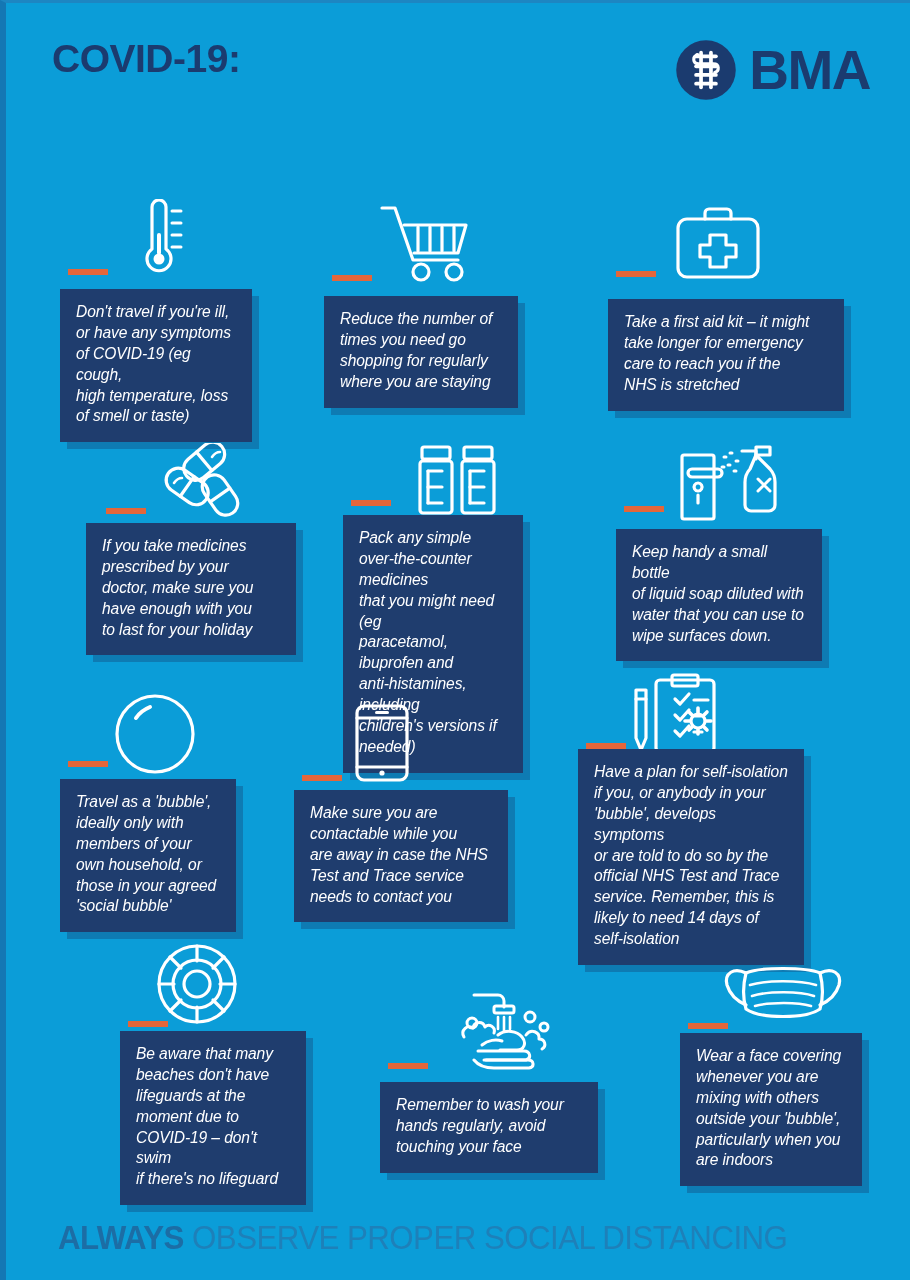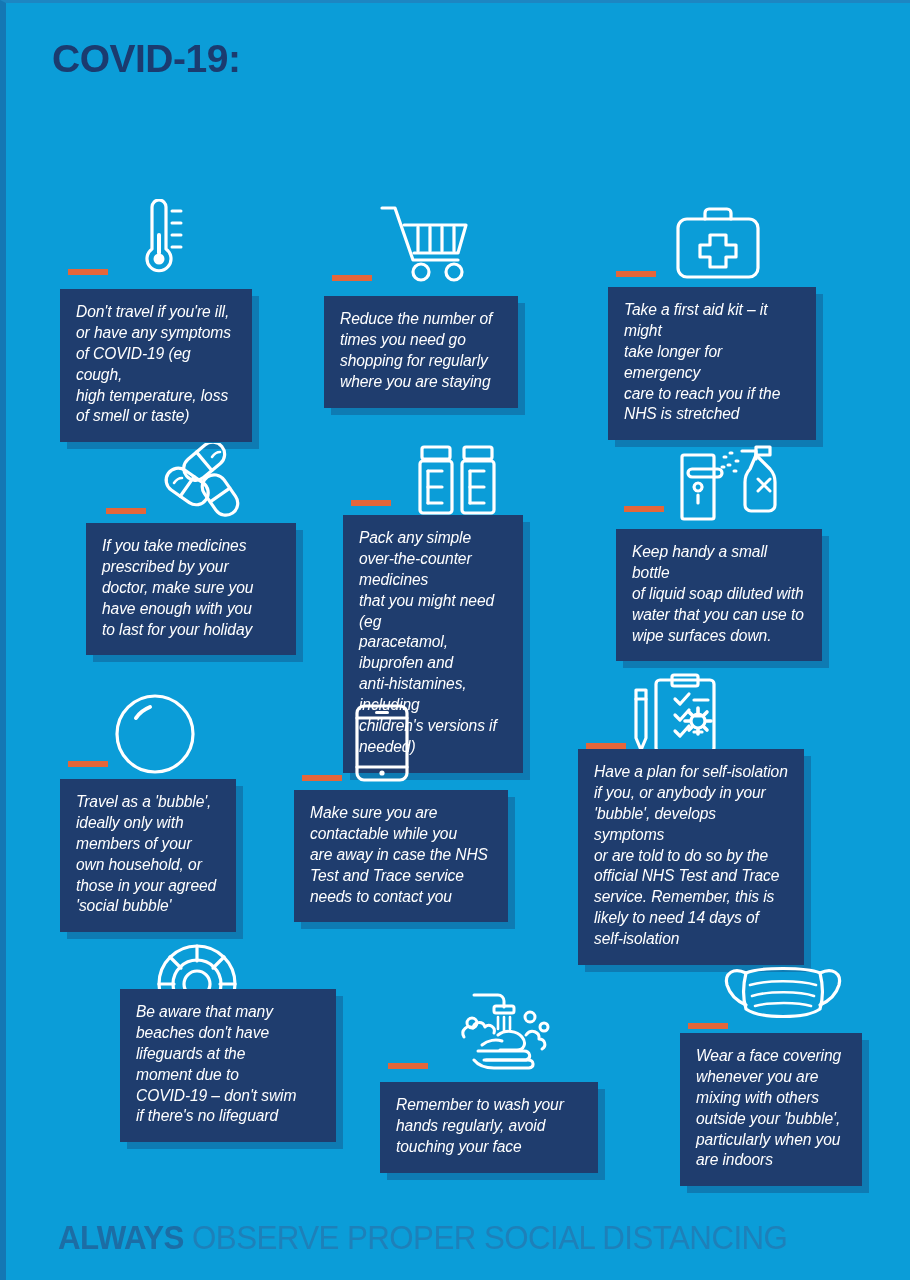--- a/index.html
+++ b/index.html
@@ -105,20 +105,38 @@
 </style>
 </head>
 <body>
 
 <div id="poster">
 
   <div class="header">
     <div class="title">COVID-19:</div>
   </div>
 
+  <div class="logo">
+    <svg class="logo-mark" viewBox="0 0 100 100">
+      <circle cx="50" cy="50" r="48" fill="#1b3b6f"></circle>
+      <g fill="none" stroke="#ffffff" stroke-width="6" stroke-linecap="round" stroke-linejoin="round">
+        <path d="M34 28 h32"></path>
+        <path d="M34 44 h32"></path>
+        <path d="M34 58 h32"></path>
+        <path d="M34 72 h32"></path>
+        <path d="M42 22 v56"></path>
+        <path d="M58 22 v56"></path>
+      </g>
+      <g fill="none" stroke="#ffffff" stroke-width="5" stroke-linecap="round">
+        <path d="M36 26 c-8 2 -8 14 2 14 h24 c10 0 10 12 2 14"></path>
+      </g>
+      <circle cx="36" cy="26" r="3.5" fill="#ffffff"></circle>
+    </svg>
+    <div class="logo-text">BMA</div>
+  </div>
 
   <div class="tile">
     <svg class="tile-icon" style="left:118px;top:196px;width:64px;height:80px" viewBox="0 0 64 80" fill="none" stroke="#ffffff" stroke-width="3.2" stroke-linecap="round" stroke-linejoin="round">
       <path d="M28 8a7 7 0 0 1 14 0v42a12 12 0 1 1-14 0z"></path>
       <circle cx="35" cy="60" r="5.5" fill="#ffffff" stroke="none"></circle>
       <path d="M35 36v18" stroke-width="4"></path>
       <path d="M48 12h9M48 24h9M48 36h9M48 48h9" stroke-width="3"></path>
     </svg>
     <div class="dash" style="left:62px;top:266px"></div>
     <div class="card" style="left:54px;top:286px;width:192px">
@@ -147,21 +165,21 @@
     </div>
   </div>
 
   <div class="tile">
     <svg class="tile-icon" style="left:666px;top:202px;width:92px;height:76px" viewBox="0 0 92 76" fill="none" stroke="#ffffff" stroke-width="3.2" stroke-linecap="round" stroke-linejoin="round">
       <path d="M33 14V8a4 4 0 0 1 4-4h18a4 4 0 0 1 4 4v6"></path>
       <rect x="6" y="14" width="80" height="58" rx="9"></rect>
       <path d="M38 30h16v10h10v12H54v10H38V52H28V40h10z"></path>
     </svg>
     <div class="dash" style="left:610px;top:268px"></div>
-    <div class="card" style="left:602px;top:284px;width:208px">
+    <div class="card" style="left:602px;top:296px;width:236px">
       <p>Take a first aid kit – it might
 take longer for emergency
 care to reach you if the
 NHS is stretched</p>
     </div>
   </div>
 
   <div class="tile">
     <svg class="tile-icon" style="left:152px;top:440px;width:86px;height:78px" viewBox="0 0 86 78" fill="none" stroke="#ffffff" stroke-width="3.2" stroke-linecap="round" stroke-linejoin="round">
       <g transform="rotate(-40 48 22)">
@@ -295,21 +313,21 @@
 
   <div class="tile">
     <svg class="tile-icon" style="left:150px;top:940px;width:82px;height:82px" viewBox="0 0 82 82" fill="none" stroke="#ffffff" stroke-width="3.2" stroke-linecap="round" stroke-linejoin="round">
       <circle cx="41" cy="41" r="38"></circle>
       <circle cx="41" cy="41" r="24"></circle>
       <circle cx="41" cy="41" r="13"></circle>
       <path d="M41 3v15M41 64v15M3 41h15M64 41h15"></path>
       <path d="M14 14l11 11M68 14L57 25M14 68l11-11M68 68L57 57"></path>
     </svg>
     <div class="dash" style="left:122px;top:1018px"></div>
-    <div class="card" style="left:114px;top:986px;width:216px">
+    <div class="card" style="left:114px;top:1028px;width:186px">
       <p>Be aware that many
 beaches don't have
 lifeguards at the
 moment due to
 COVID-19 – don't swim
 if there's no lifeguard</p>
     </div>
   </div>
 
   <div class="tile">

